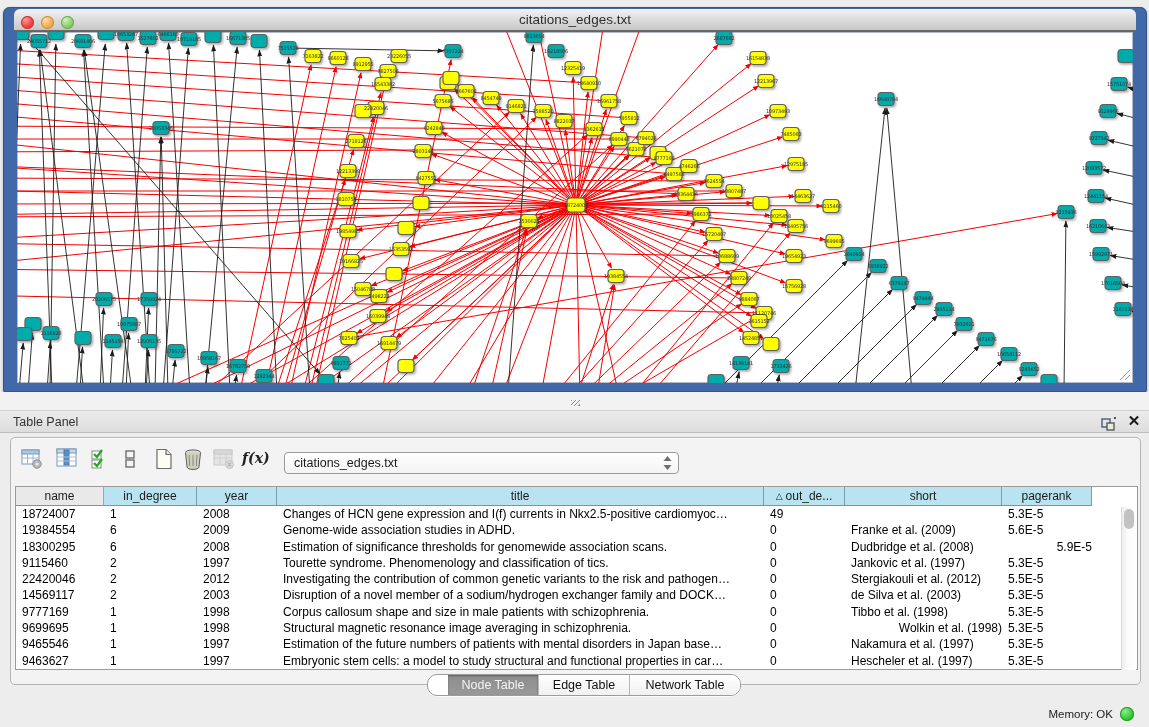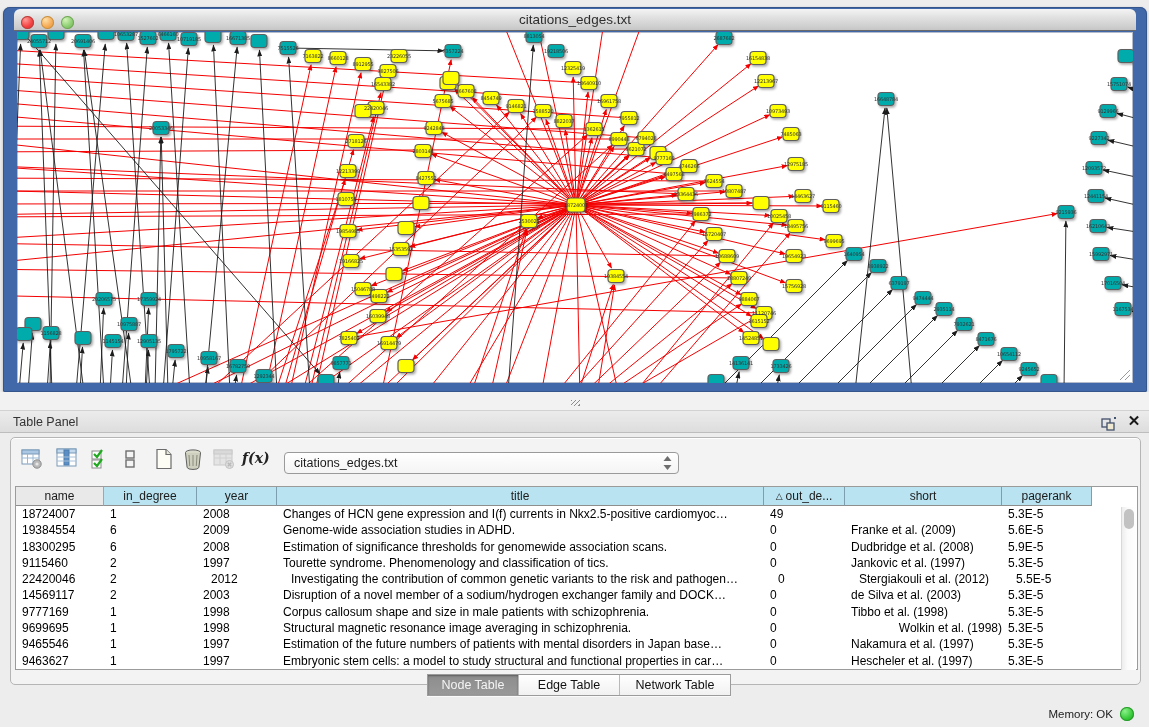--- a/index.html
+++ b/index.html
@@ -36,21 +36,21 @@
   .th { height:19px; background:#b9e3f1; border-right:1px solid #7d9eae; border-bottom:1px solid #8e8e8e; font-size:12px; color:#1c1c1c; text-align:center; line-height:18px; overflow:hidden; white-space:nowrap; flex:0 0 auto; }
   .th.gray { background:#e9e9e9; border-right-color:#a5a5a5; }
   .sortglyph { font-size:9px; position:relative; top:-1px; margin-right:3px; }
   .tbody { position:absolute; left:0; top:19px; width:100%; }
   .tr { display:flex; height:16.3px; }
   .td { flex:0 0 auto; font-size:12px; color:#000; line-height:16.3px; padding-left:6px; white-space:nowrap; overflow:hidden; }
   
   .vscroll { position:absolute; right:1px; top:20px; width:15px; height:163px; background:linear-gradient(90deg,#edeDed,#fbfbfb 40%,#ffffff); border-left:1px solid #d9d9d9; }
   .vthumb { position:absolute; left:2px; top:2px; width:10px; height:20px; border-radius:5px; background:#c2c2c2; }
   
-  .tabbar { position:absolute; left:427px; top:674px; height:22px; display:flex; border:1px solid #9b9b9b; border-radius:0; overflow:hidden; background:#fff; box-shadow:0 1px 0 rgba(255,255,255,.7); }
+  .tabbar { position:absolute; left:427px; top:674px; height:22px; display:flex; border:1px solid #9b9b9b; border-radius:10px; overflow:hidden; background:#fff; box-shadow:0 1px 0 rgba(255,255,255,.7);padding-left:20px; }
   .tabseg { height:100%; font-size:12.5px; text-align:center; line-height:21px; color:#111; background:linear-gradient(#ffffff,#f1f1f1); border-right:1px solid #b9b9b9; }
   .tabseg:last-child { border-right:none; }
   .tabseg.sel { background:linear-gradient(#8d8d8d,#999999); color:#f4f4f4; box-shadow:inset 0 1px 2px rgba(0,0,0,.35); }
   
   .statusbar { position:absolute; left:0; top:700px; width:1149px; height:27px; }
   .mem { position:absolute; right:36px; top:8px; font-size:11.5px; color:#1c1c1c; }
   .memdot { position:absolute; right:15px; top:7px; width:14px; height:14px; border-radius:50%; background:radial-gradient(circle at 35% 30%, #8af08a, #32c734 60%, #23a426); box-shadow:inset 0 0 0 1px #2a9a2d; }
   .grip { position:absolute; right:2px; bottom:2px; }
 </style>
 </head>
@@ -626,35 +626,35 @@
           <div class="td" style="width: 157px;">Franke et al. (2009)</div>
           <div class="td" style="width: 90px;">5.6E-5</div>
         </div>
         <div class="tr">
           <div class="td" style="width: 88px;">18300295</div>
           <div class="td" style="width: 93px;">6</div>
           <div class="td" style="width: 80px;">2008</div>
           <div class="td" style="width: 487px;">Estimation of significance thresholds for genomewide association scans.</div>
           <div class="td" style="width: 81px;">0</div>
           <div class="td" style="width: 157px;">Dudbridge et al. (2008)</div>
-          <div class="td" style="width: 90px;">5.9E-5</div>
+          <div class="td" style="width: 90px; text-align: right;">5.9E-5</div>
         </div>
         <div class="tr">
           <div class="td" style="width: 88px;">9115460</div>
           <div class="td" style="width: 93px;">2</div>
           <div class="td" style="width: 80px;">1997</div>
           <div class="td" style="width: 487px;">Tourette syndrome. Phenomenology and classification of tics.</div>
           <div class="td" style="width: 81px;">0</div>
           <div class="td" style="width: 157px;">Jankovic et al. (1997)</div>
           <div class="td" style="width: 90px;">5.3E-5</div>
         </div>
         <div class="tr">
           <div class="td" style="width: 88px;">22420046</div>
           <div class="td" style="width: 93px;">2</div>
-          <div class="td" style="width: 80px; margin-left: 8px;">2012</div>
+          <div class="td" style="width: 80px;">2012</div>
           <div class="td" style="width: 487px;">Investigating the contribution of common genetic variants to the risk and pathogen…</div>
           <div class="td" style="width: 81px;">0</div>
           <div class="td" style="width: 157px;">Stergiakouli et al. (2012)</div>
           <div class="td" style="width: 90px;">5.5E-5</div>
         </div>
         <div class="tr">
           <div class="td" style="width: 88px;">14569117</div>
           <div class="td" style="width: 93px;">2</div>
           <div class="td" style="width: 80px;">2003</div>
           <div class="td" style="width: 487px;">Disruption of a novel member of a sodium/hydrogen exchanger family and DOCK…</div>
@@ -700,20 +700,20 @@
         </div>
       </div>
     <div class="vscroll">
       <div class="vthumb"></div>
     </div>
   </div>
 </div>
 
 <div class="tabbar" id="tabbar">
     <div class="tabseg sel" style="width: 91px;">Node Table</div>
-    <div class="tabseg" style="width: 101px;">Edge Table</div>
+    <div class="tabseg" style="width: 91px;">Edge Table</div>
     <div class="tabseg" style="width: 110px;">Network Table</div>
   </div>
 
 <div class="statusbar">
   <span class="mem">Memory: OK</span>
   <span class="memdot"></span>
 </div>
 
 </body></html>

